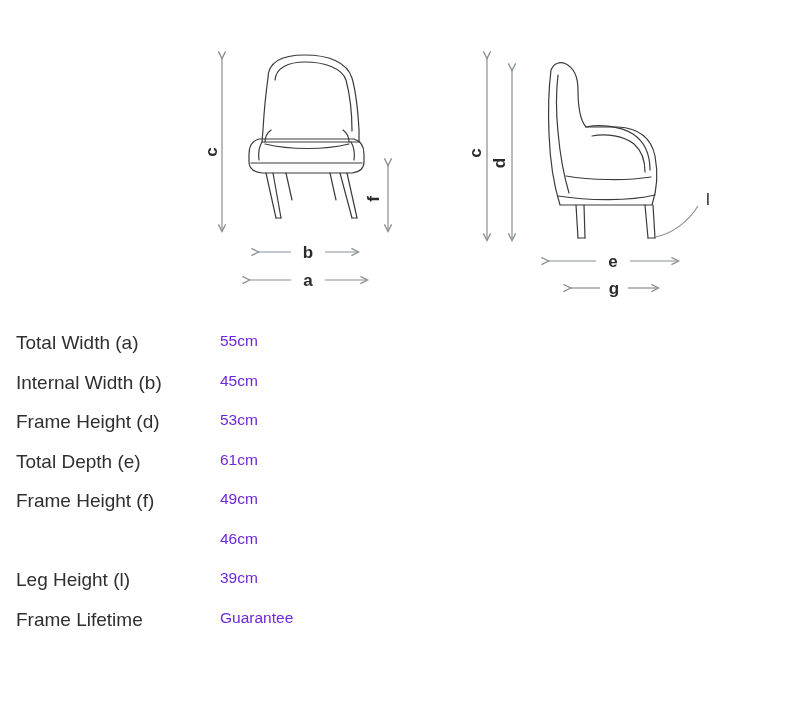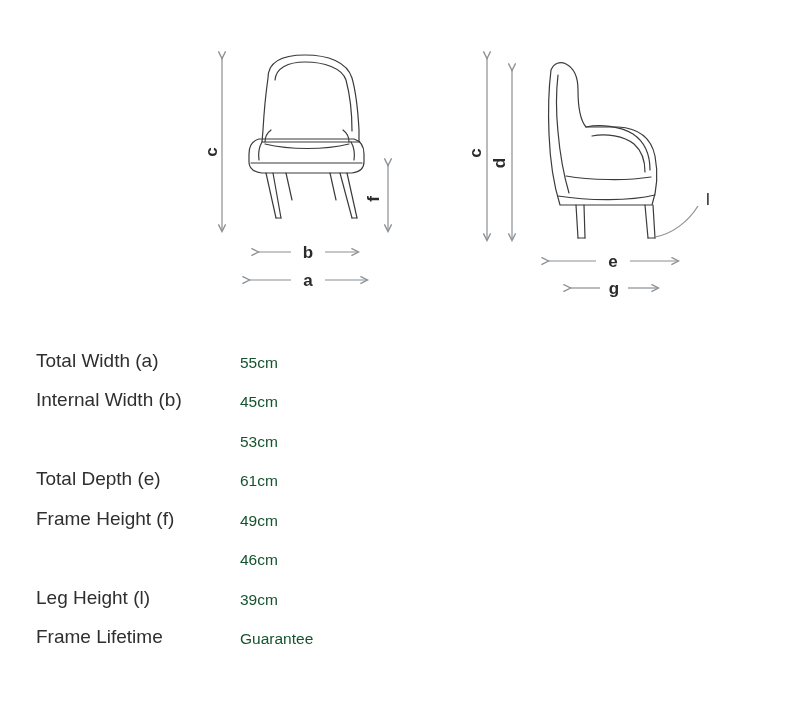--- a/index.html
+++ b/index.html
@@ -24,33 +24,32 @@
     display: block;
   }
   .spec-table {
     position: absolute;
     left: 16px;
     top: 332px;
     width: 420px;
   }
   .spec-row {
     display: flex;
-    align-items: flex-end;
+    align-items: flex-start;
     height: 39.5px;
-    margin-left: 20px;
   }
   .spec-label {
     font-size: 19px;
     color: #2f2f2f;
     white-space: nowrap;
     font-family: "Liberation Sans", sans-serif;
   }
   .spec-value {
     font-size: 15.5px;
-    color: #14532d;
+    color: #6d28d9;
     position: absolute;
     left: 204px;
     white-space: nowrap;
     font-family: "Liberation Sans", sans-serif;
   }
   .spec-row { position: relative; }
   .dim-letter {
     font-size: 17px;
     font-weight: bold;
     fill: #2b2b2b;
@@ -186,20 +185,21 @@
 <div class="spec-table">
   <div class="spec-row">
     <span class="spec-label">Total Width (a)</span>
     <span class="spec-value">55cm</span>
   </div>
   <div class="spec-row">
     <span class="spec-label">Internal Width (b)</span>
     <span class="spec-value">45cm</span>
   </div>
   <div class="spec-row">
+    <span class="spec-label">Frame Height (d)</span>
     <span class="spec-value">53cm</span>
   </div>
   <div class="spec-row">
     <span class="spec-label">Total Depth (e)</span>
     <span class="spec-value">61cm</span>
   </div>
   <div class="spec-row">
     <span class="spec-label">Frame Height (f)</span>
     <span class="spec-value">49cm</span>
   </div>

